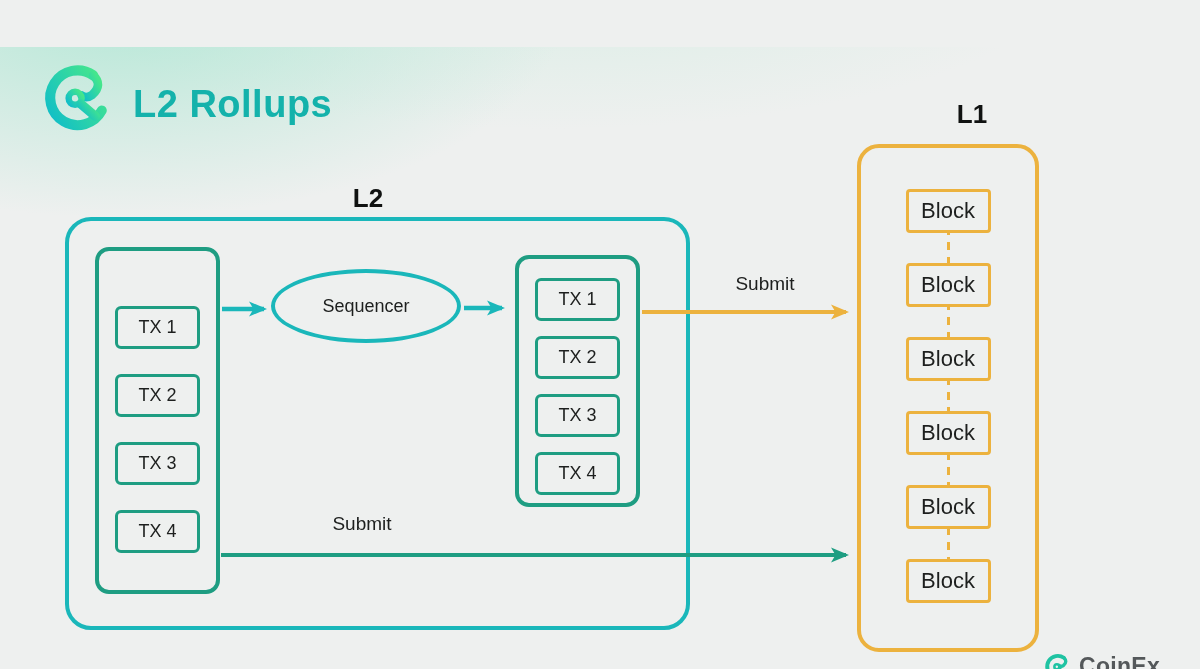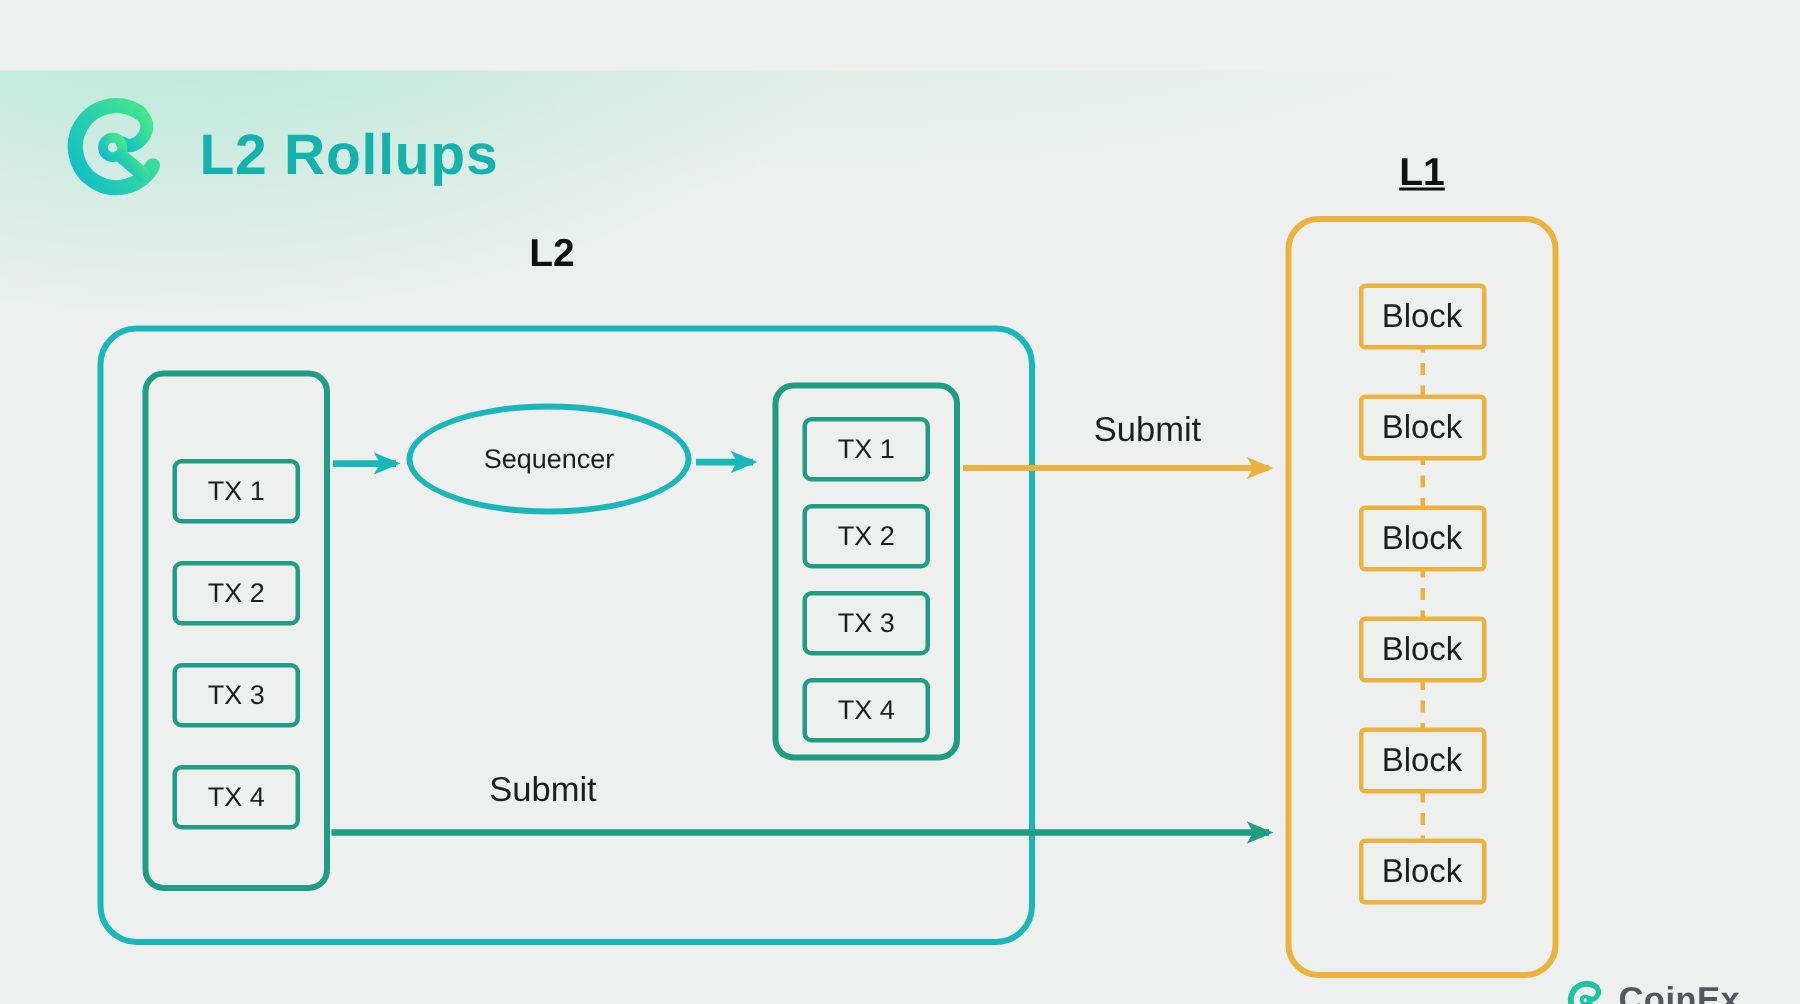--- a/index.html
+++ b/index.html
@@ -31,21 +31,21 @@
           display:flex;flex-direction:column;align-items:center;padding-top:41px;gap:30px;z-index:2;}
   .tx-container{border:4px solid var(--green);border-radius:14px;display:flex;flex-direction:column;align-items:center;z-index:2;}
   .mempool{left:95px;top:200px;width:125px;height:347px;padding-top:55px;gap:25px;}
   .ordered{left:515px;top:208px;width:125px;height:252px;padding-top:19px;gap:15px;}
   .tx{width:85px;height:43px;border:3px solid var(--green);border-radius:6px;background:var(--bg);
       display:flex;align-items:center;justify-content:center;font-size:18px;}
   .block{width:85px;height:44px;border:3px solid var(--orange);border-radius:4px;background:var(--bg);
       display:flex;align-items:center;justify-content:center;font-size:22px;}
   .sequencer{left:271px;top:222px;width:190px;height:74px;border:4px solid var(--cyan);border-radius:50%;
       display:flex;align-items:center;justify-content:center;font-size:18px;background:var(--bg);z-index:2;}
-  .flow-label{font-size:23px;transform:translateX(-50%);z-index:3;}
+  .flow-label{font-size:19px;transform:translateX(-50%);z-index:3;}
   .arrow-layer{left:0;top:0;z-index:1;}
   
   .footer-brand{left:1043px;top:606px;display:flex;gap:6px;z-index:3;}
   .footer-brand .wordmark{font-size:23px;font-weight:700;color:#54585a;letter-spacing:0.3px;}
 </style>
 </head>
 <body>
 
 <div class="stage">
 
@@ -77,21 +77,21 @@
     </defs>
     <g fill="none" stroke="url(#lg1)" stroke-linecap="round">
       <path d="M 71 17 A 38 38 0 1 0 83 66" stroke-width="14"></path>
       <path d="M 71 17 Q 85 30 70 44 Q 62 50 55 45" stroke-width="12"></path>
       <circle cx="46" cy="49" r="9" stroke-width="9"></circle>
       <path d="M 54 57 L 74 74" stroke-width="13"></path>
     </g>
   </svg>
   <div class="abs page-title">L2 Rollups</div>
 
-  <div class="abs section-label" style="left:368px;top:106px;">L2</div>
+  <div class="abs section-label" style="left:368px;top:136px;">L2</div>
   <div class="abs l2-box"></div>
 
   <div class="abs tx-container mempool">
     <div class="tx">TX 1</div>
     <div class="tx">TX 2</div>
     <div class="tx">TX 3</div>
     <div class="tx">TX 4</div>
   </div>
 
   <div class="abs sequencer">
@@ -101,21 +101,21 @@
   <div class="abs tx-container ordered">
     <div class="tx">TX 1</div>
     <div class="tx">TX 2</div>
     <div class="tx">TX 3</div>
     <div class="tx">TX 4</div>
   </div>
 
   <div class="abs flow-label" style="left:765px;top:226px;">Submit</div>
   <div class="abs flow-label" style="left:362px;top:466px;">Submit</div>
 
-  <div class="abs section-label" style="left:948px;top:52px;text-decoration:underline;">L1</div>
+  <div class="abs section-label" style="left:972px;top:52px;">L1</div>
   <div class="abs l1-box">
     <div class="block">Block</div>
     <div class="block">Block</div>
     <div class="block">Block</div>
     <div class="block">Block</div>
     <div class="block">Block</div>
     <div class="block">Block</div>
   </div>
 
   <div class="abs footer-brand">

